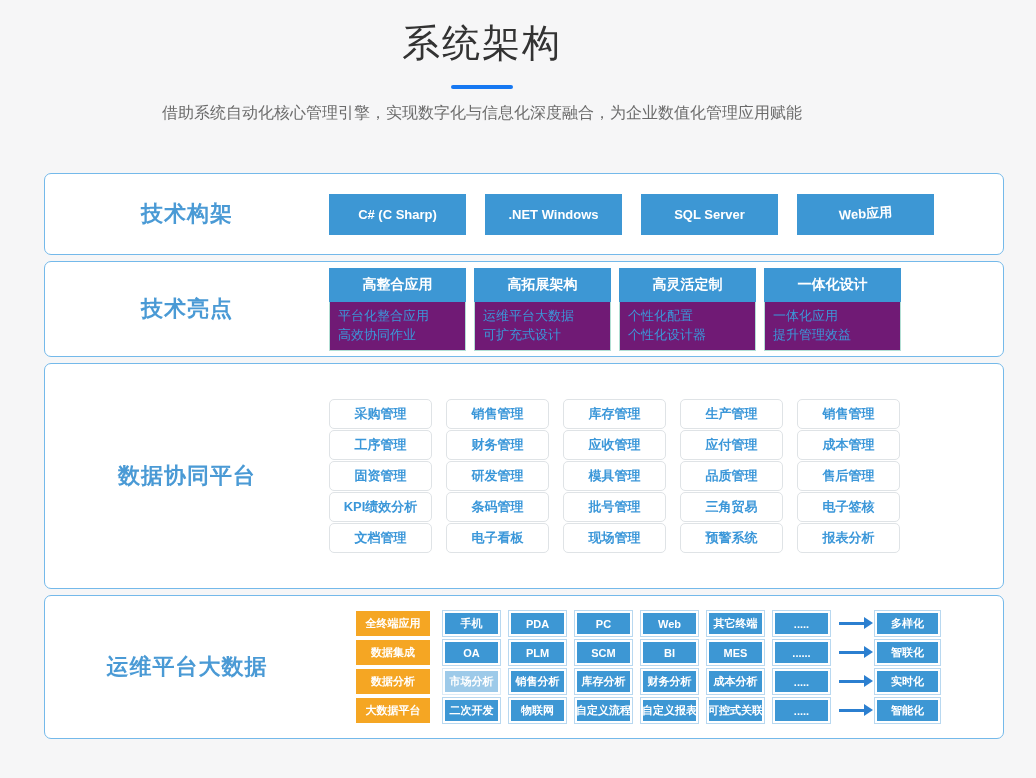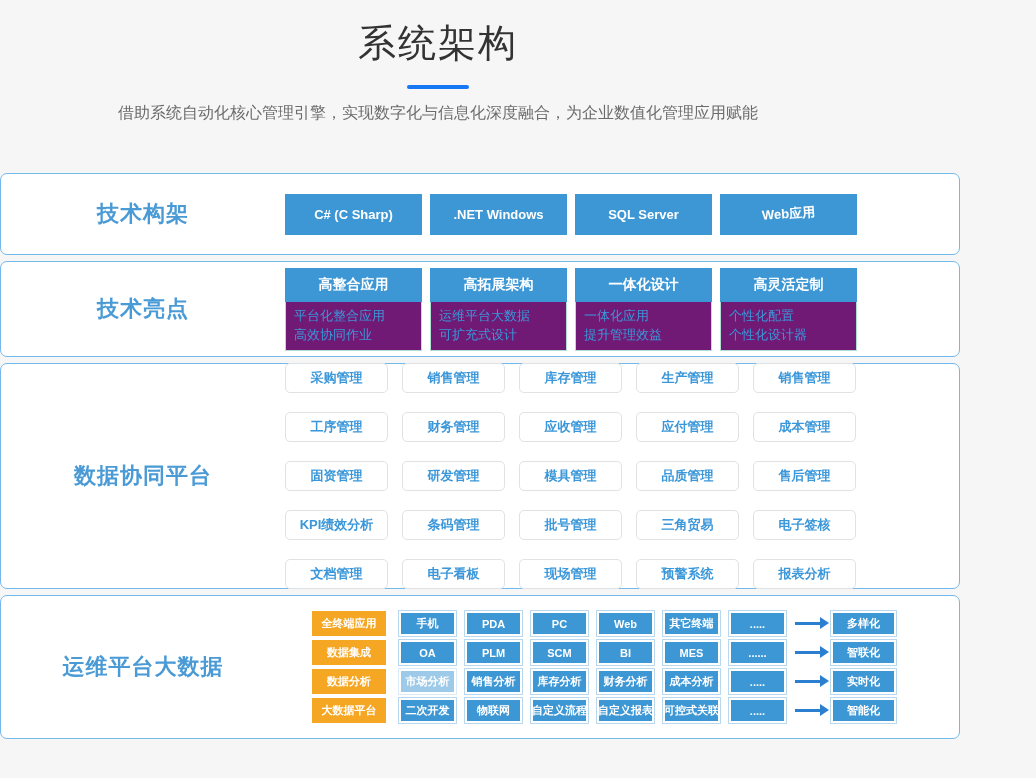--- a/index.html
+++ b/index.html
@@ -2,21 +2,21 @@
 <html style="--accent-blue: #3d97d4; --bright-blue: #1678f2; --panel-border: #74b9ea; --orange: #f5a623; --label-blue: #4a9ad5; --grid-blue: #3b97d9; --arrow-blue: #2b7fd0; --btn-outline: #b8d8f0; --card-body-border: #b2dfd4;"><head>
 <meta charset="utf-8">
 <style>
   html,body{margin:0;padding:0;}
   body{
     width:1036px;height:778px;
     background:#f6f6f7;
     font-family:"Liberation Sans","DejaVu Sans",sans-serif;
     overflow:hidden;
   }
-  .page{width:876px;height:778px;position:relative;}
+  .page{width:876px;height:778px;position:relative;margin-left:44px;}
 
   
   .hero{padding-top:18px;text-align:center;}
   .hero h1{
     margin:0;font-size:38px;font-weight:400;color:#333;letter-spacing:2px;
   }
   .title-underline{
     width:62px;height:4px;border-radius:2px;margin:16px auto 0;
     background:var(--bright-blue);
   }
@@ -30,21 +30,21 @@
     display:flex;align-items:center;
   }
   .panel-label{
     width:284px;flex:0 0 284px;text-align:center;
     color:var(--label-blue);font-size:22px;font-weight:700;letter-spacing:1px;
   }
   .panel-content{flex:1;display:flex;align-items:center;}
 
   
   .panel-tf{height:82px;}
-  .tf-buttons{display:flex;gap:8px;}
+  .tf-buttons{display:flex;gap:19px;}
   .tf-btn{
     width:137px;height:41px;background:var(--accent-blue);
     color:#fff;font-size:13px;font-weight:700;
     display:flex;align-items:center;justify-content:center;
   }
   .tf-btn .tilt{display:inline-block;transform:rotate(-4deg);}
 
   
   .panel-hl{height:96px;}
   .hl-cards{display:flex;gap:8px;}
@@ -56,21 +56,21 @@
   .hl-body{
     border:1px solid var(--card-body-border);border-top:none;background:#701a75;
     padding:4px 8px 6px;text-align:left;
   }
   .hl-line{font-size:13px;color:var(--grid-blue);line-height:19px;font-weight:400;}
 
   
   .panel-dp{height:226px;}
   .dp-grid{
     display:grid;grid-template-columns:repeat(5,103px);
-    gap:19px 14px;
+    gap:1px 14px;
   }
   .grid-btn{
     box-sizing:border-box;height:30px;background:#fff;
     border:1px solid #dfe3e6;border-radius:5px;
     color:var(--grid-blue);font-size:13px;font-weight:700;
     display:flex;align-items:center;justify-content:center;white-space:nowrap;
   }
 
   
   .panel-ops{height:144px;}
@@ -149,31 +149,31 @@
             </div>
           </div>
           <div class="hl-card">
             <div class="hl-head">高拓展架构</div>
             <div class="hl-body">
               <div class="hl-line">运维平台大数据</div>
               <div class="hl-line">可扩充式设计</div>
             </div>
           </div>
           <div class="hl-card">
+            <div class="hl-head">高灵活定制</div>
+            <div class="hl-body">
+              <div class="hl-line">个性化配置</div>
+              <div class="hl-line">个性化设计器</div>
+            </div>
+          </div>
+          <div class="hl-card">
             <div class="hl-head">一体化设计</div>
             <div class="hl-body">
               <div class="hl-line">一体化应用</div>
               <div class="hl-line">提升管理效益</div>
-            </div>
-          </div>
-          <div class="hl-card">
-            <div class="hl-head">高灵活定制</div>
-            <div class="hl-body">
-              <div class="hl-line">个性化配置</div>
-              <div class="hl-line">个性化设计器</div>
             </div>
           </div>
         </div>
     </section>
 
     <section class="panel panel-dp">
       <div class="panel-label">数据协同平台</div>
       <div class="panel-content">
         <div class="dp-grid">
             <div class="grid-btn">采购管理</div>

